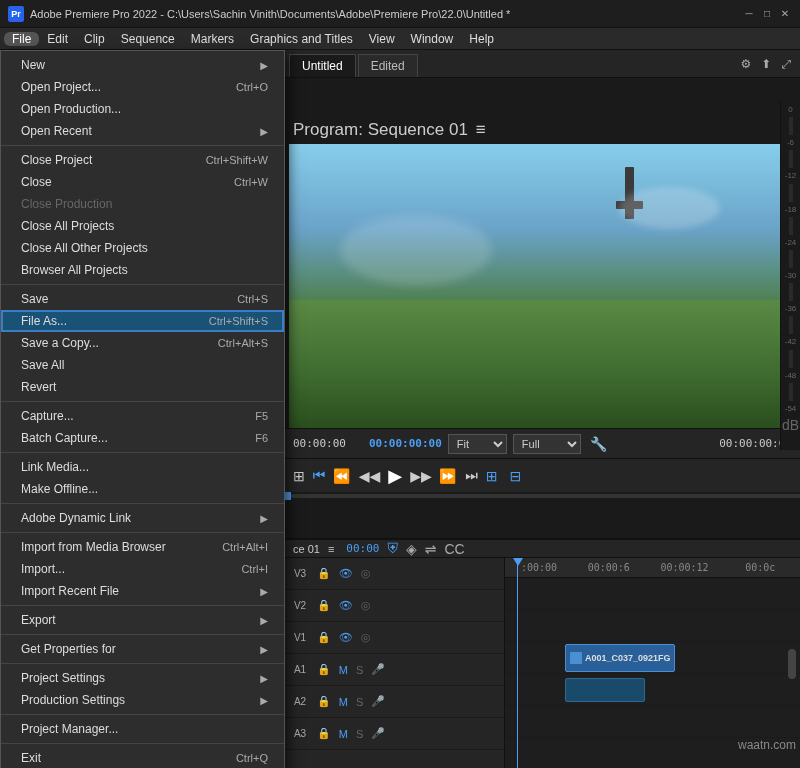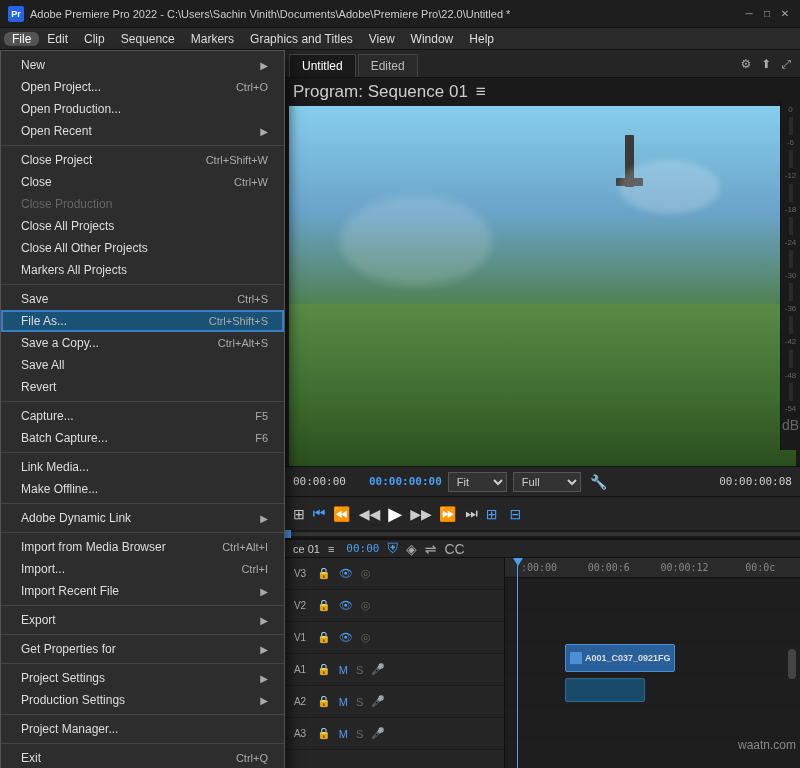--- a/index.html
+++ b/index.html
@@ -123,20 +123,21 @@
       background: #444;
       margin: 3px 0;
     }
 
     
     #right-panel {
       flex: 1;
       display: flex;
       flex-direction: column;
       background: #1a1a1a;
+      gap: 38px;
     }
 
     
     #tabs-area {
       display: flex;
       background: #252525;
       height: 28px;
       align-items: flex-end;
       padding-left: 4px;
       border-bottom: 1px solid #111;
@@ -492,21 +493,21 @@
     <div class="dd-item disabled">
       <span>Close Production</span>
     </div>
     <div class="dd-item">
       <span>Close All Projects</span>
     </div>
     <div class="dd-item">
       <span>Close All Other Projects</span>
     </div>
     <div class="dd-item">
-      <span>Markers All Projects</span>
+      <span>Browser All Projects</span>
     </div>
     <div class="dd-separator"></div>
     <div class="dd-item">
       <span>Save</span>
       <span class="shortcut">Ctrl+S</span>
     </div>
     <div class="dd-item highlighted">
       <span>File As...</span>
       <span class="shortcut">Ctrl+Shift+S</span>
     </div>

